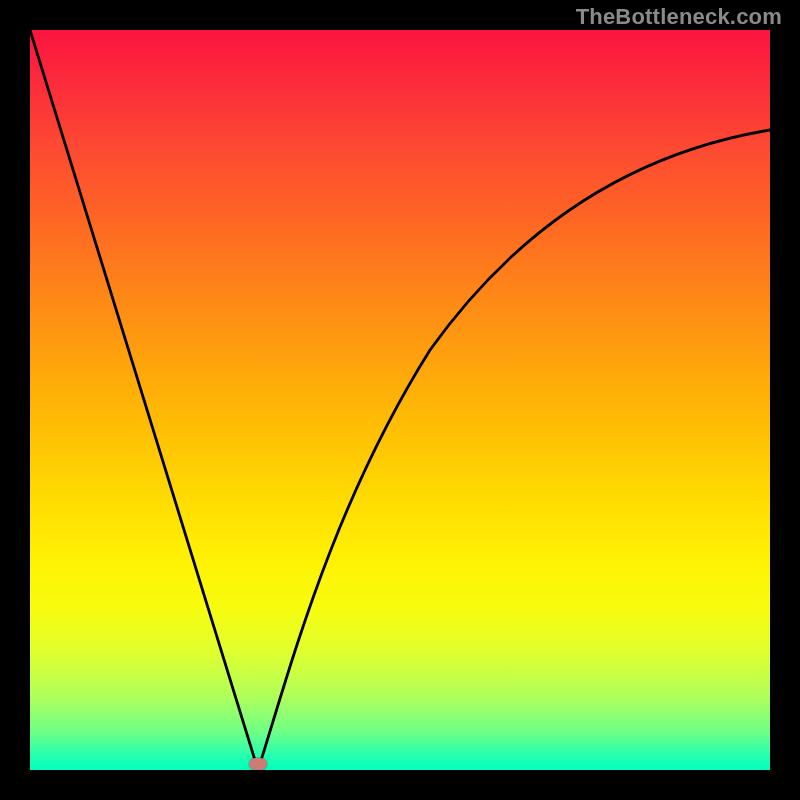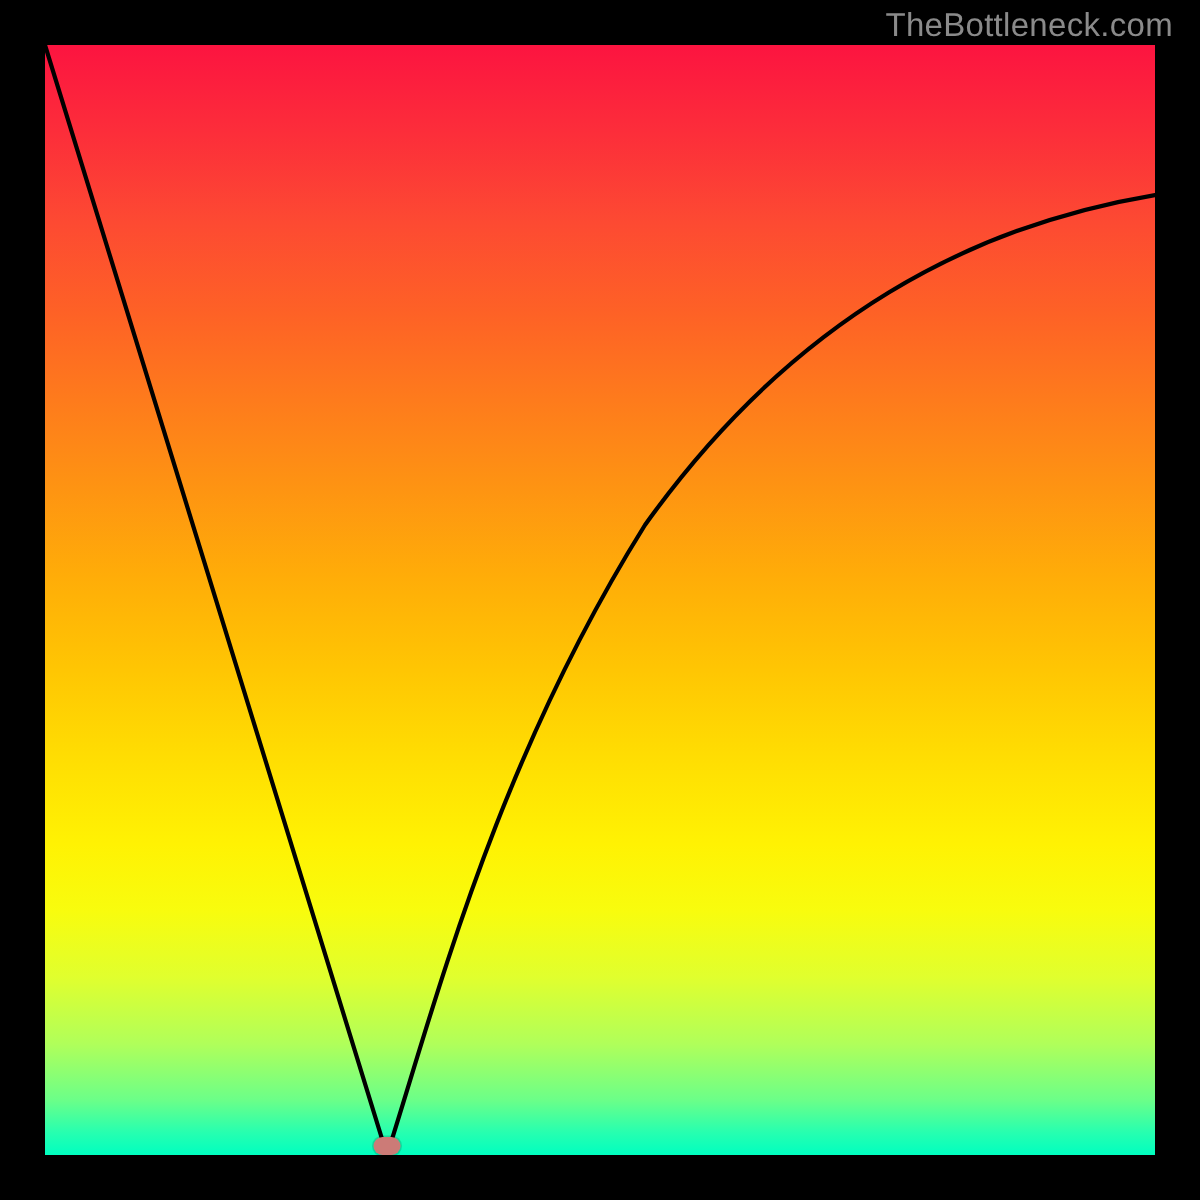--- a/index.html
+++ b/index.html
@@ -16,21 +16,21 @@
     width: 800px;
     height: 800px;
     background: #000;
   }
   .watermark {
     position: absolute;
     top: 4px;
     right: 18px;
     color: #8a8a8a;
     font-size: 22px;
-    font-weight: 400;
+    font-weight: 700;
     letter-spacing: 0.2px;
     z-index: 10;
   }
   .plot-area {
     position: absolute;
     left: 30px;
     top: 30px;
     width: 740px;
     height: 740px;
     overflow: hidden;

